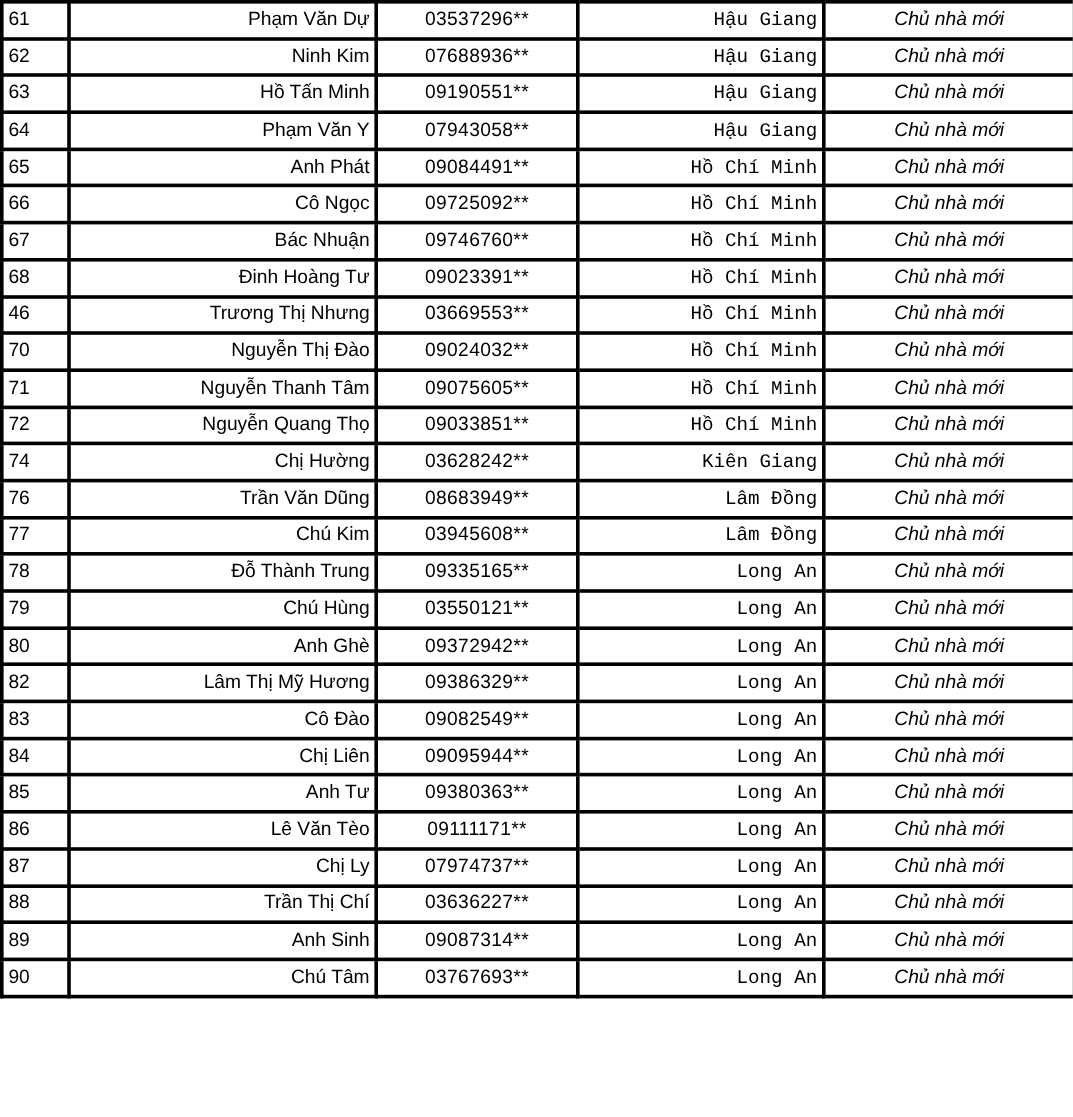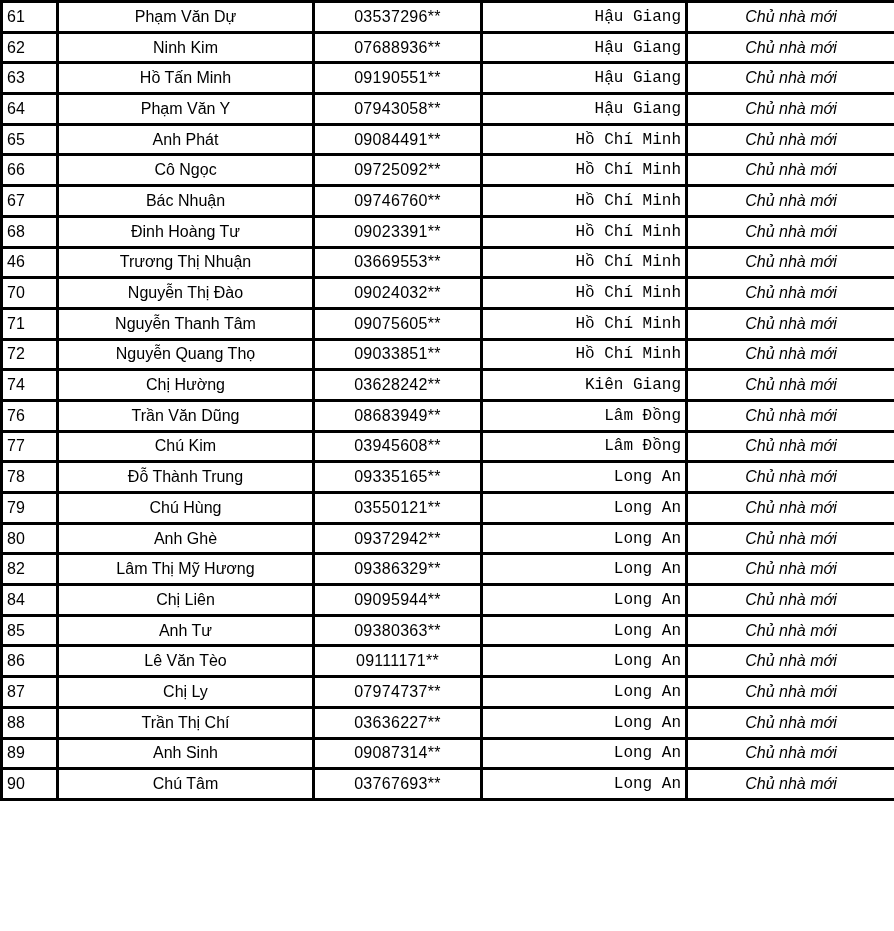--- a/index.html
+++ b/index.html
@@ -25,21 +25,21 @@
     font-size: 16px;
     line-height: 1;
     color: #000000;
     background: #ffffff;
     padding: 0 4px;
     white-space: nowrap;
     overflow: hidden;
     vertical-align: middle;
   }
   td.col-index   { padding: 0; }
-  td.col-name    { text-align: center; padding-left: 5px; }
+  td.col-name    { text-align: right; padding-left: 5px; }
   td.col-phone   { text-align: center; letter-spacing: 0.3px; }
   td.col-province{ text-align: right; font-family: Liberation Mono, monospace; }
   td.col-status  { text-align: center; font-style: italic; }
 </style>
 </head>
 <body>
 
 <table class="data-table">
   <colgroup id="table-colgroup">
       <col style="width: 56px;">
@@ -100,21 +100,21 @@
       </tr>
       <tr>
         <td class="col-index">68</td>
         <td class="col-name">Đinh Hoàng Tư</td>
         <td class="col-phone">09023391**</td>
         <td class="col-province">Hồ Chí Minh</td>
         <td class="col-status">Chủ nhà mới</td>
       </tr>
       <tr>
         <td class="col-index">46</td>
-        <td class="col-name">Trương Thị Nhuận</td>
+        <td class="col-name">Trương Thị Nhưng</td>
         <td class="col-phone">03669553**</td>
         <td class="col-province">Hồ Chí Minh</td>
         <td class="col-status">Chủ nhà mới</td>
       </tr>
       <tr>
         <td class="col-index">70</td>
         <td class="col-name">Nguyễn Thị Đào</td>
         <td class="col-phone">09024032**</td>
         <td class="col-province">Hồ Chí Minh</td>
         <td class="col-status">Chủ nhà mới</td>
@@ -176,20 +176,27 @@
         <td class="col-status">Chủ nhà mới</td>
       </tr>
       <tr>
         <td class="col-index">82</td>
         <td class="col-name">Lâm Thị Mỹ Hương</td>
         <td class="col-phone">09386329**</td>
         <td class="col-province">Long An</td>
         <td class="col-status">Chủ nhà mới</td>
       </tr>
       <tr>
+        <td class="col-index">83</td>
+        <td class="col-name">Cô Đào</td>
+        <td class="col-phone">09082549**</td>
+        <td class="col-province">Long An</td>
+        <td class="col-status">Chủ nhà mới</td>
+      </tr>
+      <tr>
         <td class="col-index">84</td>
         <td class="col-name">Chị Liên</td>
         <td class="col-phone">09095944**</td>
         <td class="col-province">Long An</td>
         <td class="col-status">Chủ nhà mới</td>
       </tr>
       <tr>
         <td class="col-index">85</td>
         <td class="col-name">Anh Tư</td>
         <td class="col-phone">09380363**</td>

